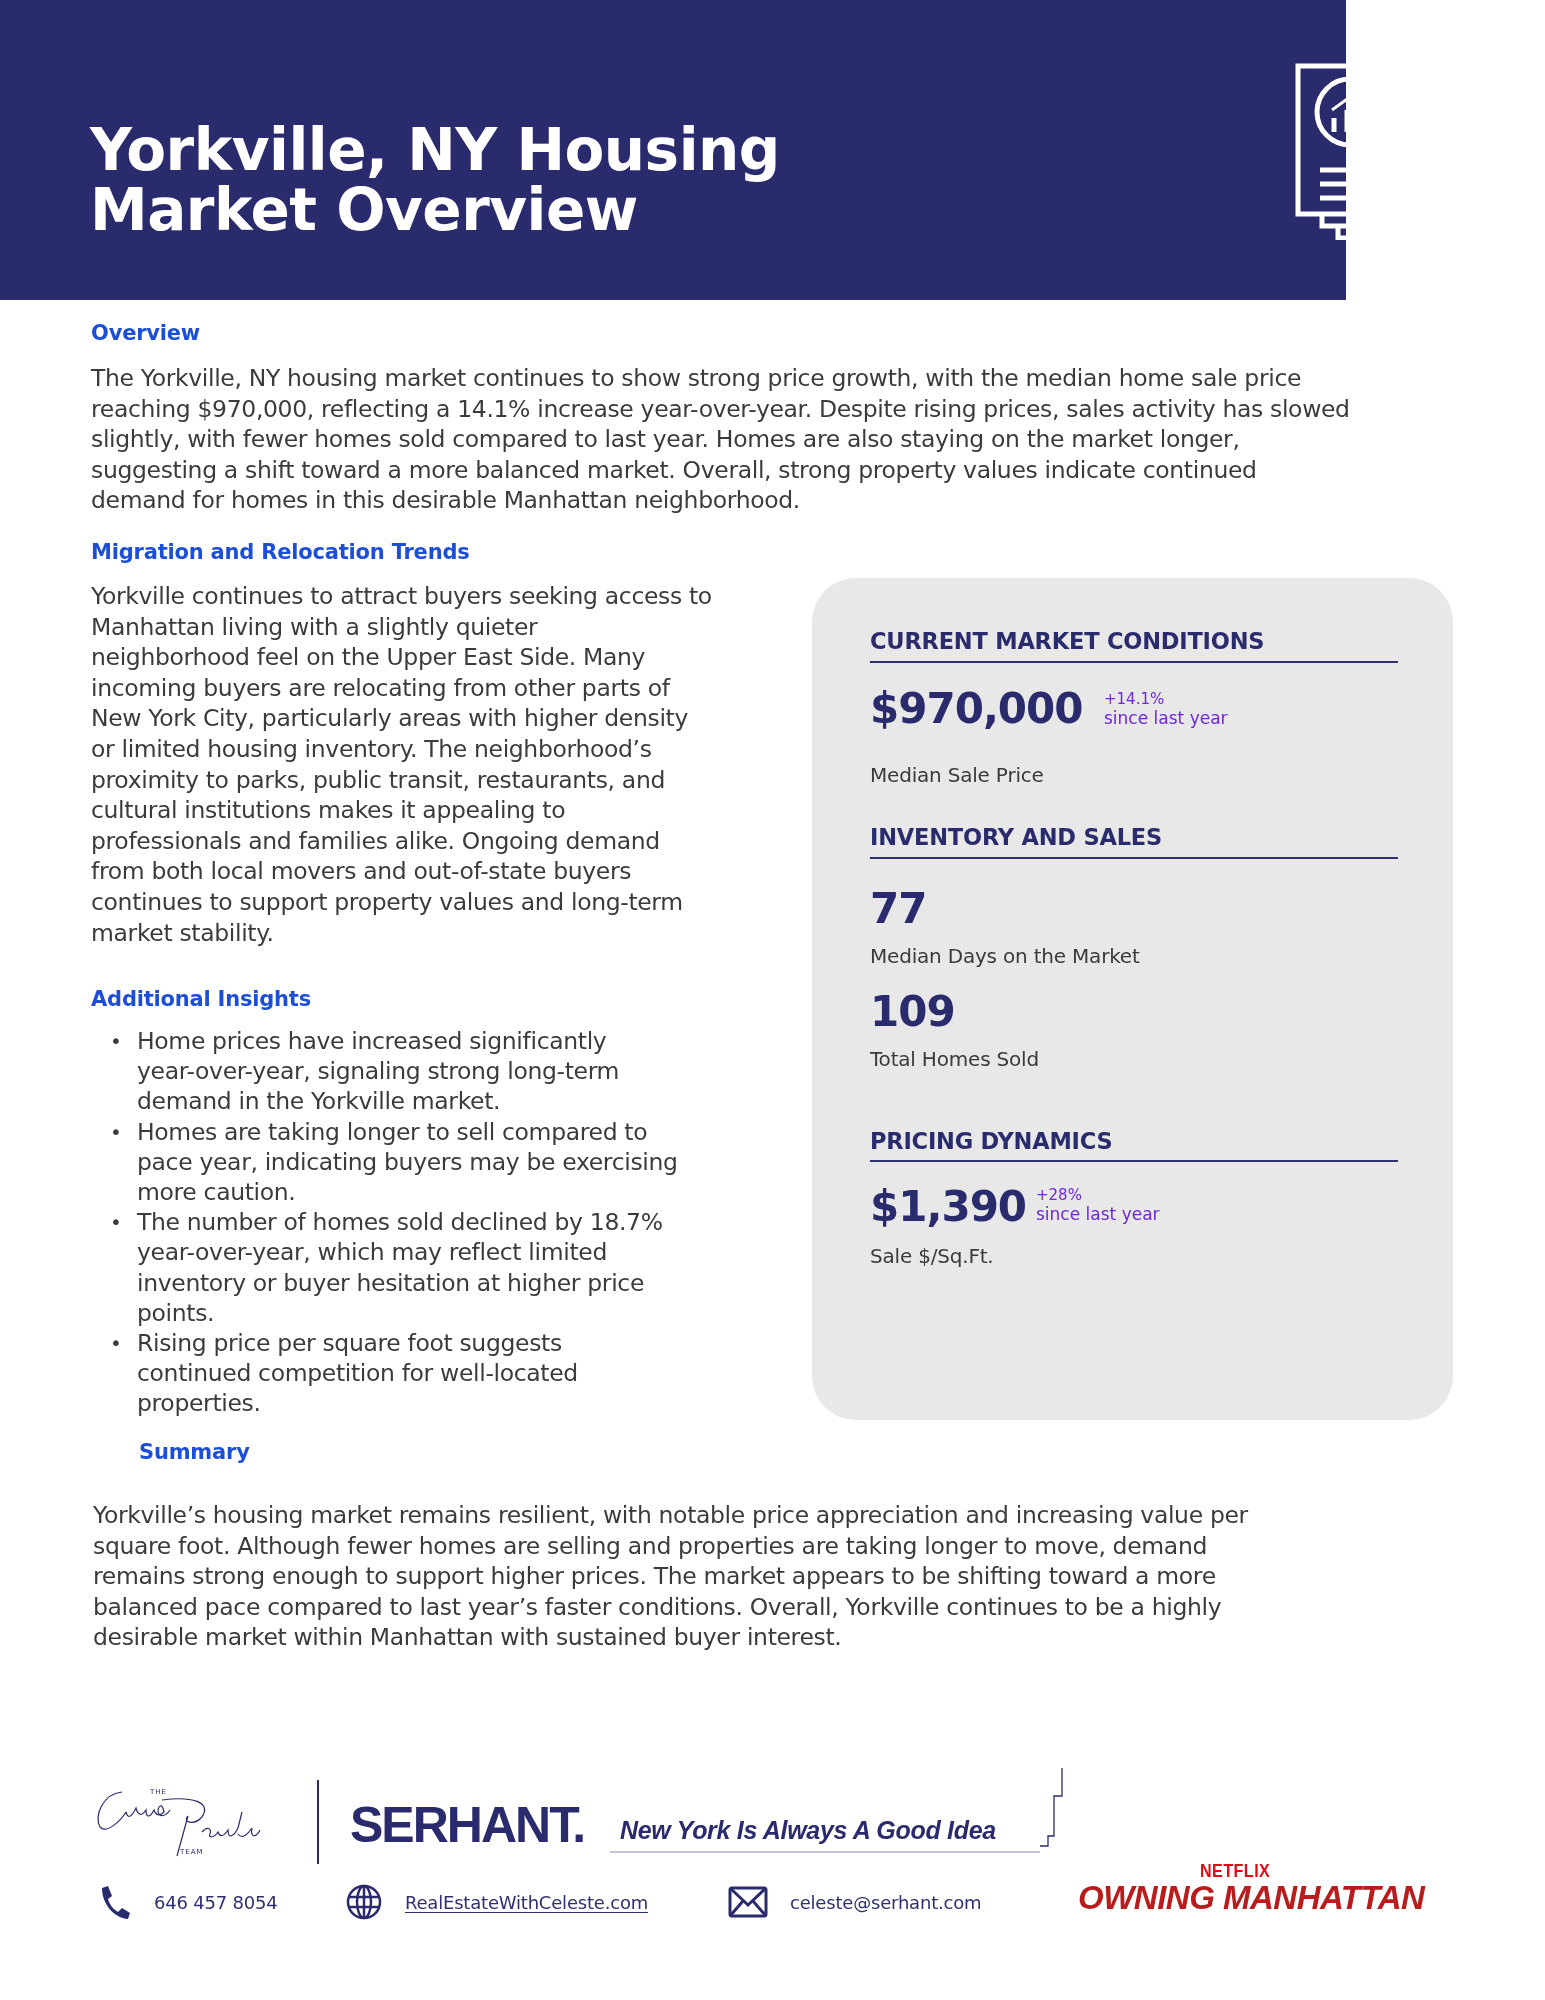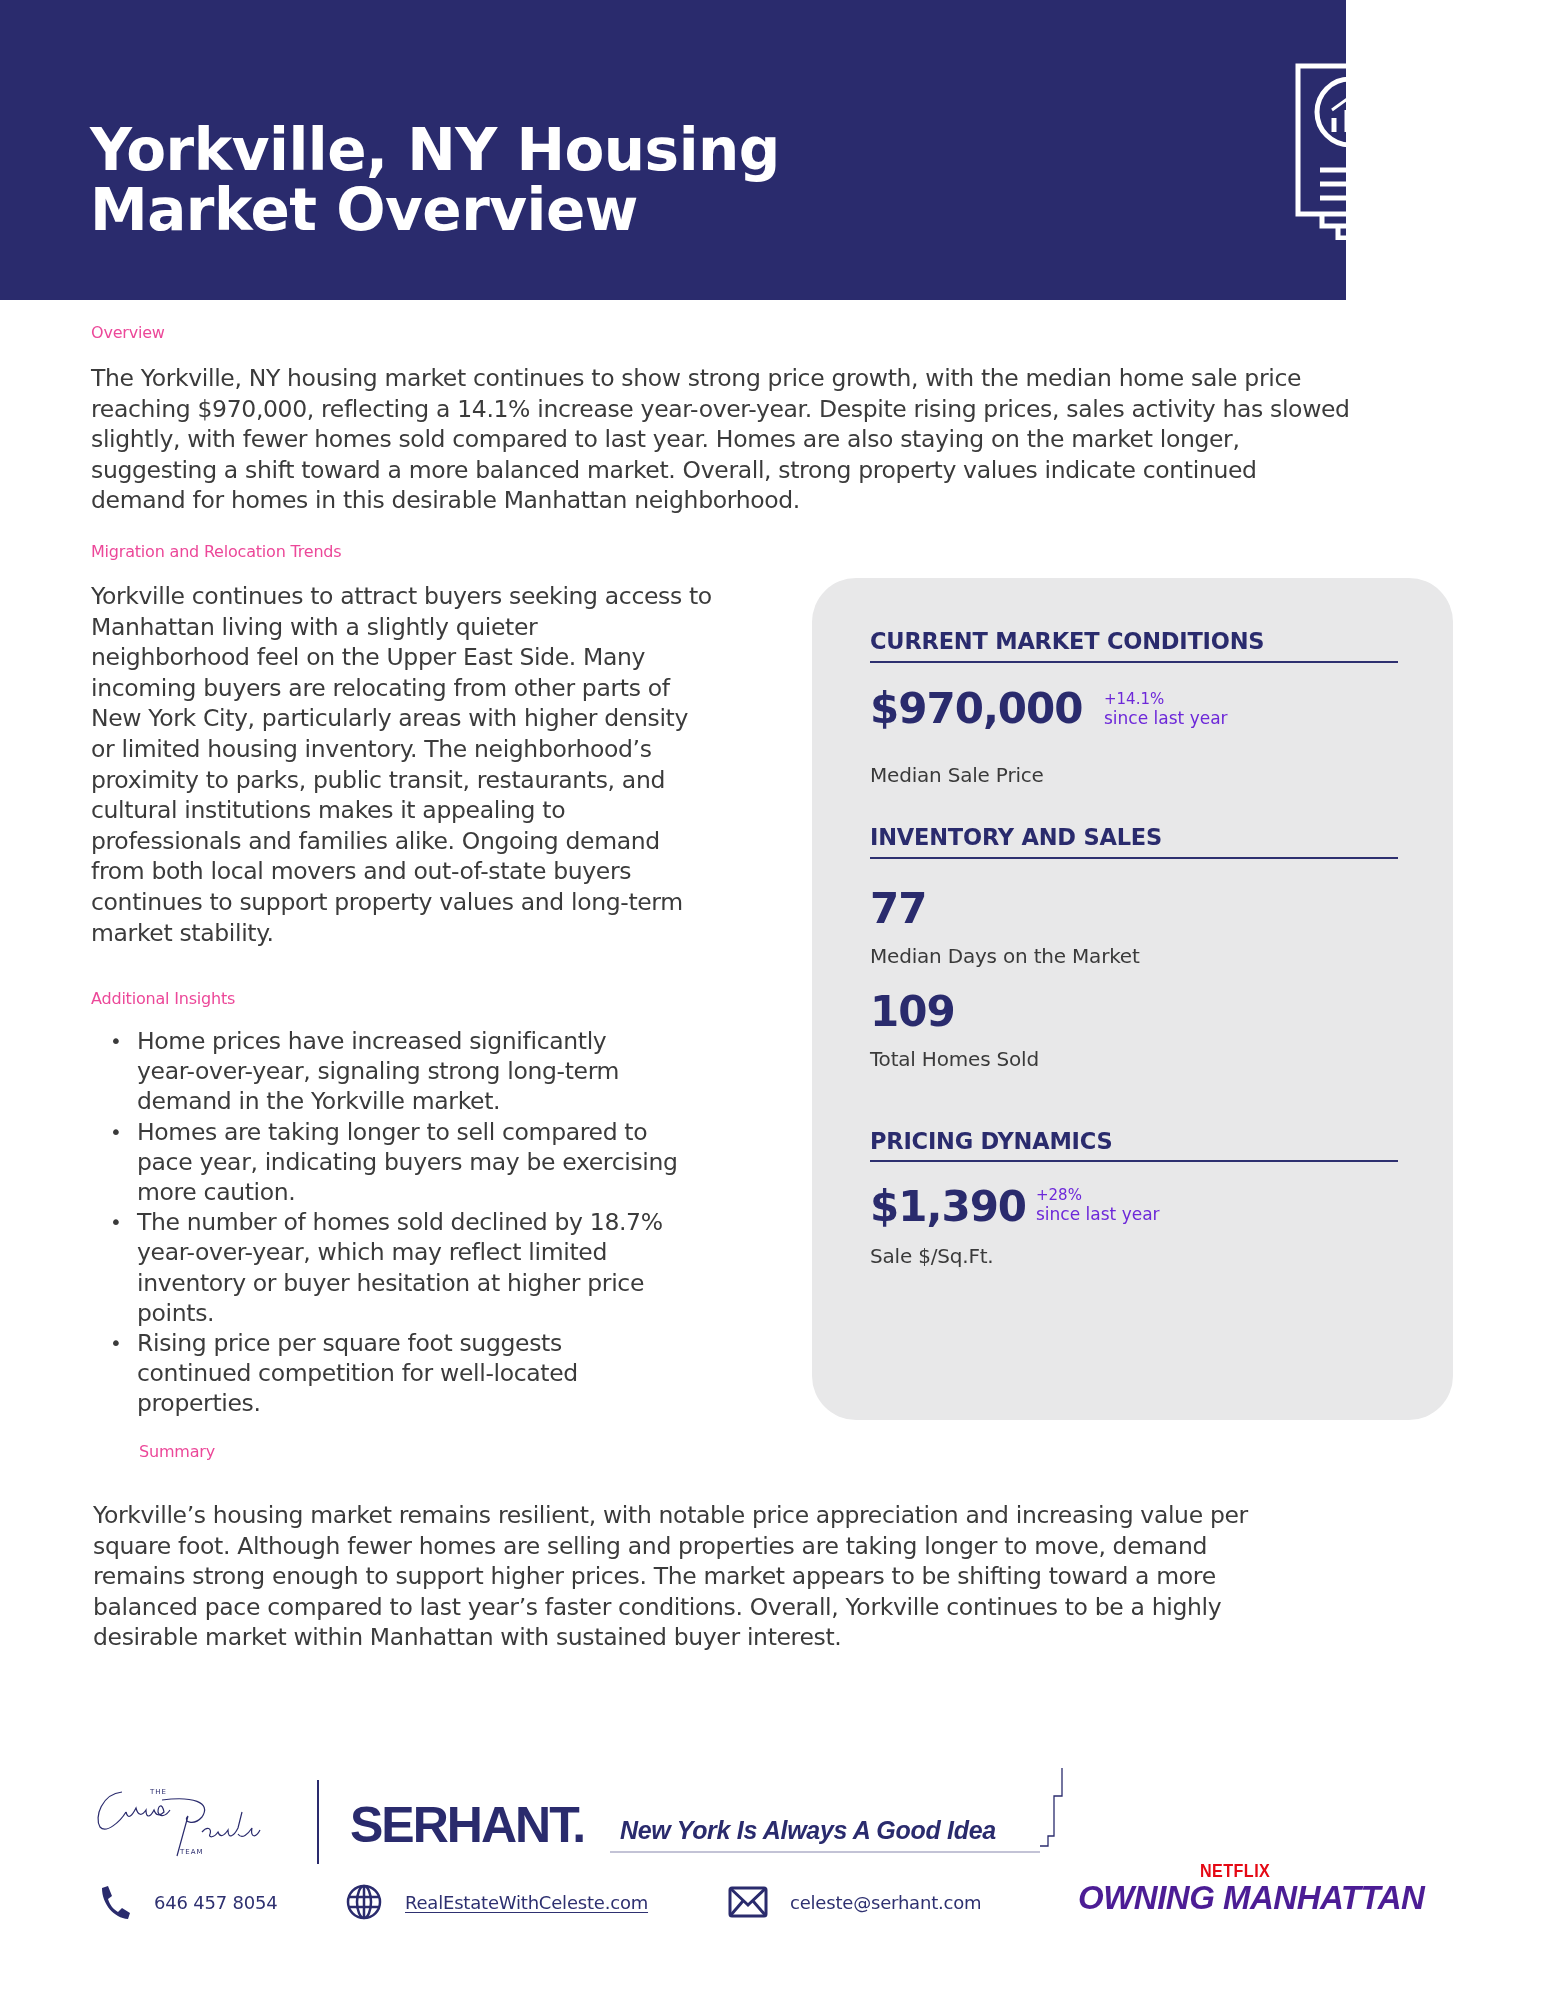--- a/index.html
+++ b/index.html
@@ -4,21 +4,21 @@
 <style>
   * { box-sizing: border-box; margin: 0; padding: 0; }
   html, body { width: 1545px; height: 2000px; background: #ffffff; overflow: hidden; }
   body { position: relative; font-family: "DejaVu Sans", "Liberation Sans", sans-serif; color: #3a3a3a; }
 
   .header { position: absolute; left: 0; top: 0; width: 1346px; height: 300px; background: #2a2b6d; }
   .header-title { position: absolute; left: 90px; top: 120px; color: #ffffff; font-family: "DejaVu Sans", sans-serif; font-weight: bold; font-size: 58px; line-height: 60px; letter-spacing: -0.5px; }
   .header-title div { white-space: nowrap; }
   .report-icon { position: absolute; left: 1292px; top: 60px; width: 166px; height: 180px; }
 
-  .h2 { position: absolute; color: #ec4899; font-weight: normal; font-size: 16px; line-height: 28px; white-space: nowrap; letter-spacing: -0.2px; }
+  .h2 { position: absolute; color: #1d4ed8; font-weight: bold; font-size: 21px; line-height: 28px; white-space: nowrap; letter-spacing: -0.2px; }
   .para { position: absolute; font-size: 23.5px; line-height: 30.6px; color: #3b3b3b; letter-spacing: -0.35px; }
   .para div { white-space: nowrap; }
 
   .bullets { position: absolute; left: 108px; top: 1026px; font-size: 23.5px; line-height: 30.2px; color: #3b3b3b; letter-spacing: -0.35px; }
   .bullet { position: relative; padding-left: 29px; }
   .bullet .dot { position: absolute; left: 2px; top: 0; font-size: 20px; }
   .bullet div.l { white-space: nowrap; }
 
   .card { position: absolute; left: 812px; top: 578px; width: 641px; height: 842px; background: #e8e8e9; border-radius: 44px; }
   .card-section-title { position: absolute; left: 58px; color: #2a2b6d; font-weight: bold; font-size: 22.5px; letter-spacing: -0.2px; white-space: nowrap; }
@@ -34,21 +34,21 @@
   .tagline { position: absolute; left: 620px; top: 1816px; color: #2a2b6d; font-family: "Liberation Sans", sans-serif; font-weight: bold; font-style: italic; font-size: 25px; white-space: nowrap; letter-spacing: -0.3px; }
   .tagline-underline { position: absolute; left: 610px; top: 1851px; width: 430px; height: 2px; background: #c3c3d6; }
   .skyline { position: absolute; left: 1040px; top: 1700px; width: 420px; height: 160px; }
 
   .contact { position: absolute; top: 1882px; height: 40px; display: flex; align-items: center; }
   .contact-text { font-size: 18px; color: #2e3070; white-space: nowrap; letter-spacing: -0.2px; }
   .contact-text.link { text-decoration: underline; text-underline-offset: 3px; }
   .contact svg { margin-right: 22px; }
 
   .netflix { position: absolute; left: 1200px; top: 1860px; color: #e50914; font-family: "Liberation Sans", sans-serif; font-weight: bold; font-size: 19px; letter-spacing: 0.5px; transform: scaleX(0.85); transform-origin: left; white-space: nowrap; }
-  .owning { position: absolute; left: 1078px; top: 1879px; color: #4c1d95; font-family: "Liberation Sans", sans-serif; font-weight: bold; font-style: italic; font-size: 33px; letter-spacing: -0.5px; white-space: nowrap; }
+  .owning { position: absolute; left: 1078px; top: 1879px; color: #b91c1c; font-family: "Liberation Sans", sans-serif; font-weight: bold; font-style: italic; font-size: 33px; letter-spacing: -0.5px; white-space: nowrap; }
 </style>
 </head>
 <body>
 
 <div class="header">
   <div class="header-title">
     <div>Yorkville, NY Housing</div>
     <div>Market Overview</div>
   </div>
   <svg class="report-icon" viewBox="0 0 166 180" fill="none" stroke="#ffffff" stroke-width="5">

